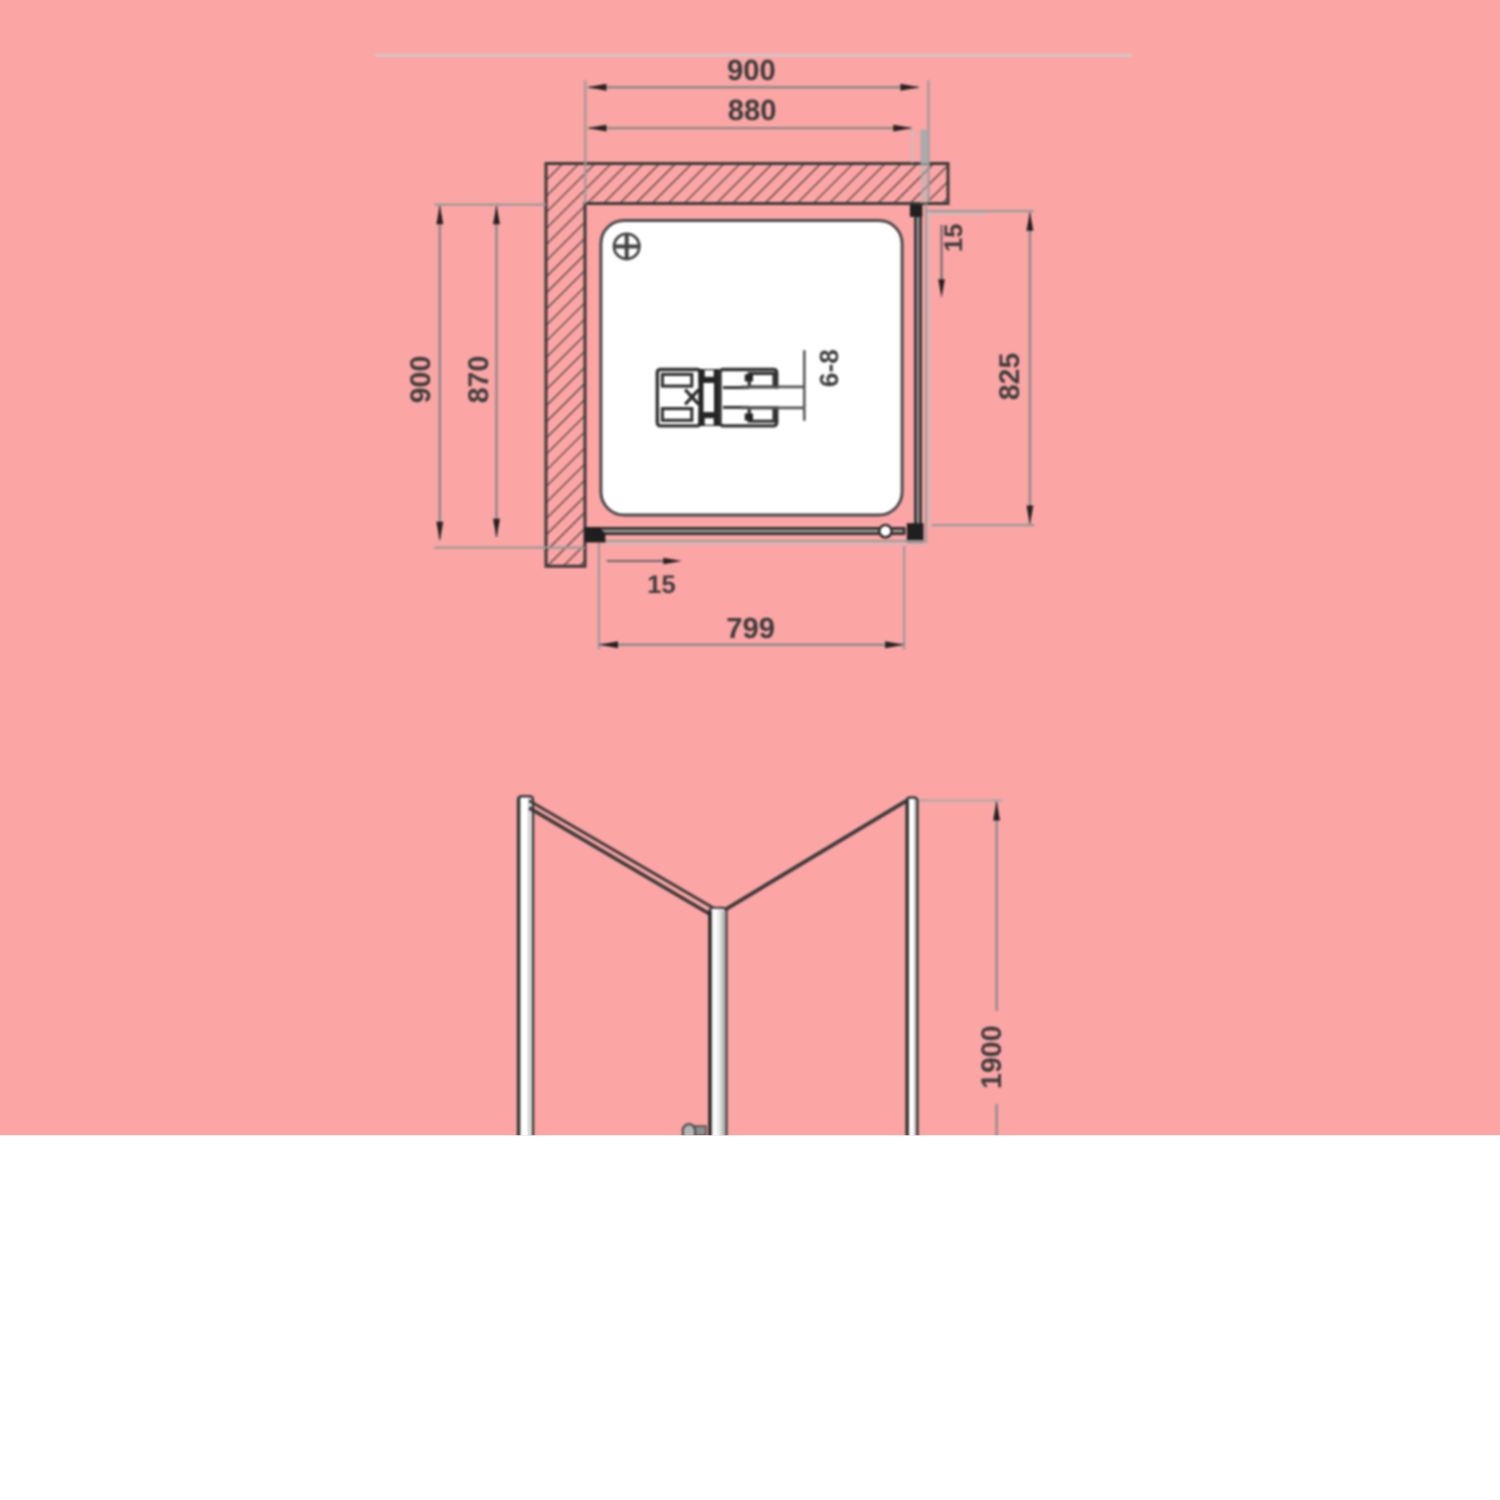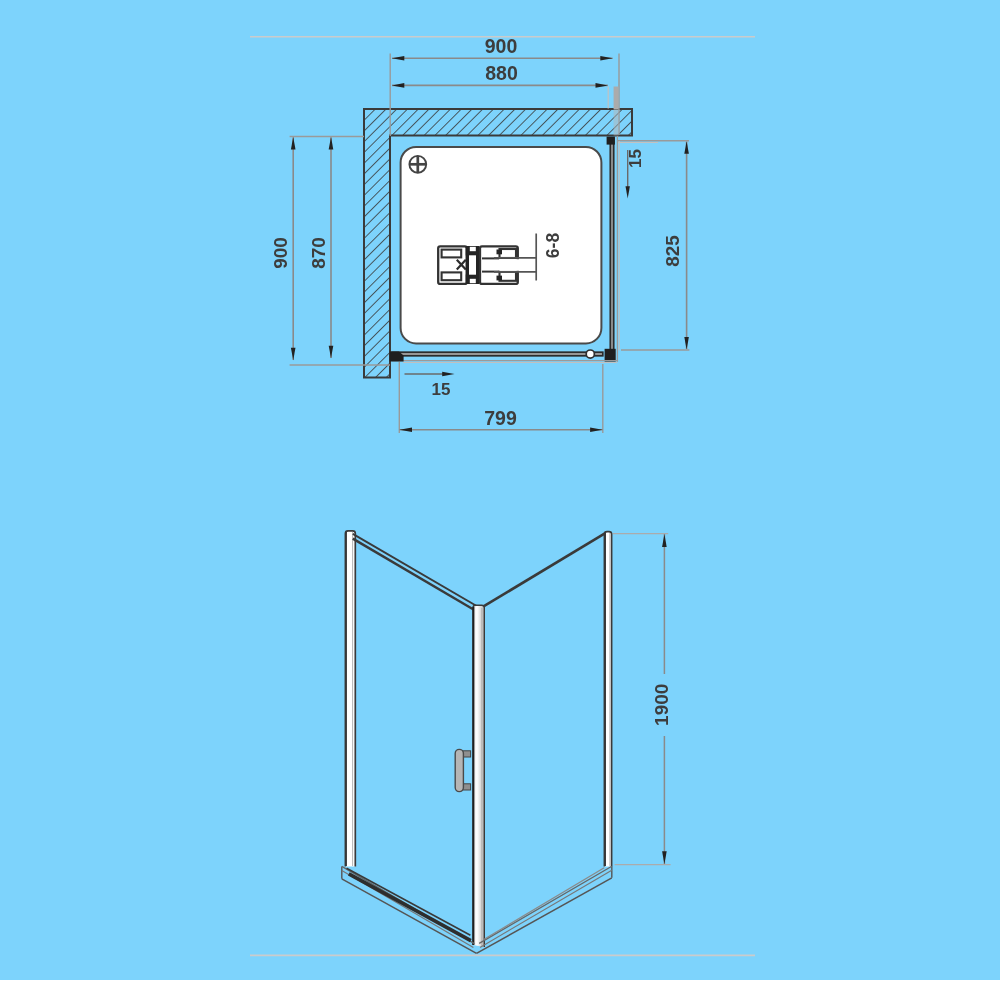--- a/index.html
+++ b/index.html
@@ -1,16 +1,16 @@
 <!DOCTYPE html>
 <html><head>
 <meta charset="utf-8">
 <style>
   html,body{margin:0;padding:0;background:#fff;}
-  .page{width:1000px;height:980px;position:relative;overflow:hidden;background:#7dd3fc;}
+  .page{width:1000px;height:757px;position:relative;overflow:hidden;background:#fca5a5;}
   svg{position:absolute;top:0;left:0;filter:blur(0.6px);}
   text{font-family:"Liberation Sans", sans-serif;font-weight:bold;fill:#3d3d3d;}
 </style>
 </head>
 <body>
 <div class="page">
 <svg width="1000" height="1000" viewBox="0 0 1000 1000">
 <defs>
   <pattern id="hatch" width="7.6" height="7.6" patternUnits="userSpaceOnUse" patternTransform="rotate(45)">
     <line x1="0" y1="0" x2="0" y2="7.6" stroke="#3a3a3a" stroke-width="1.6"></line>

